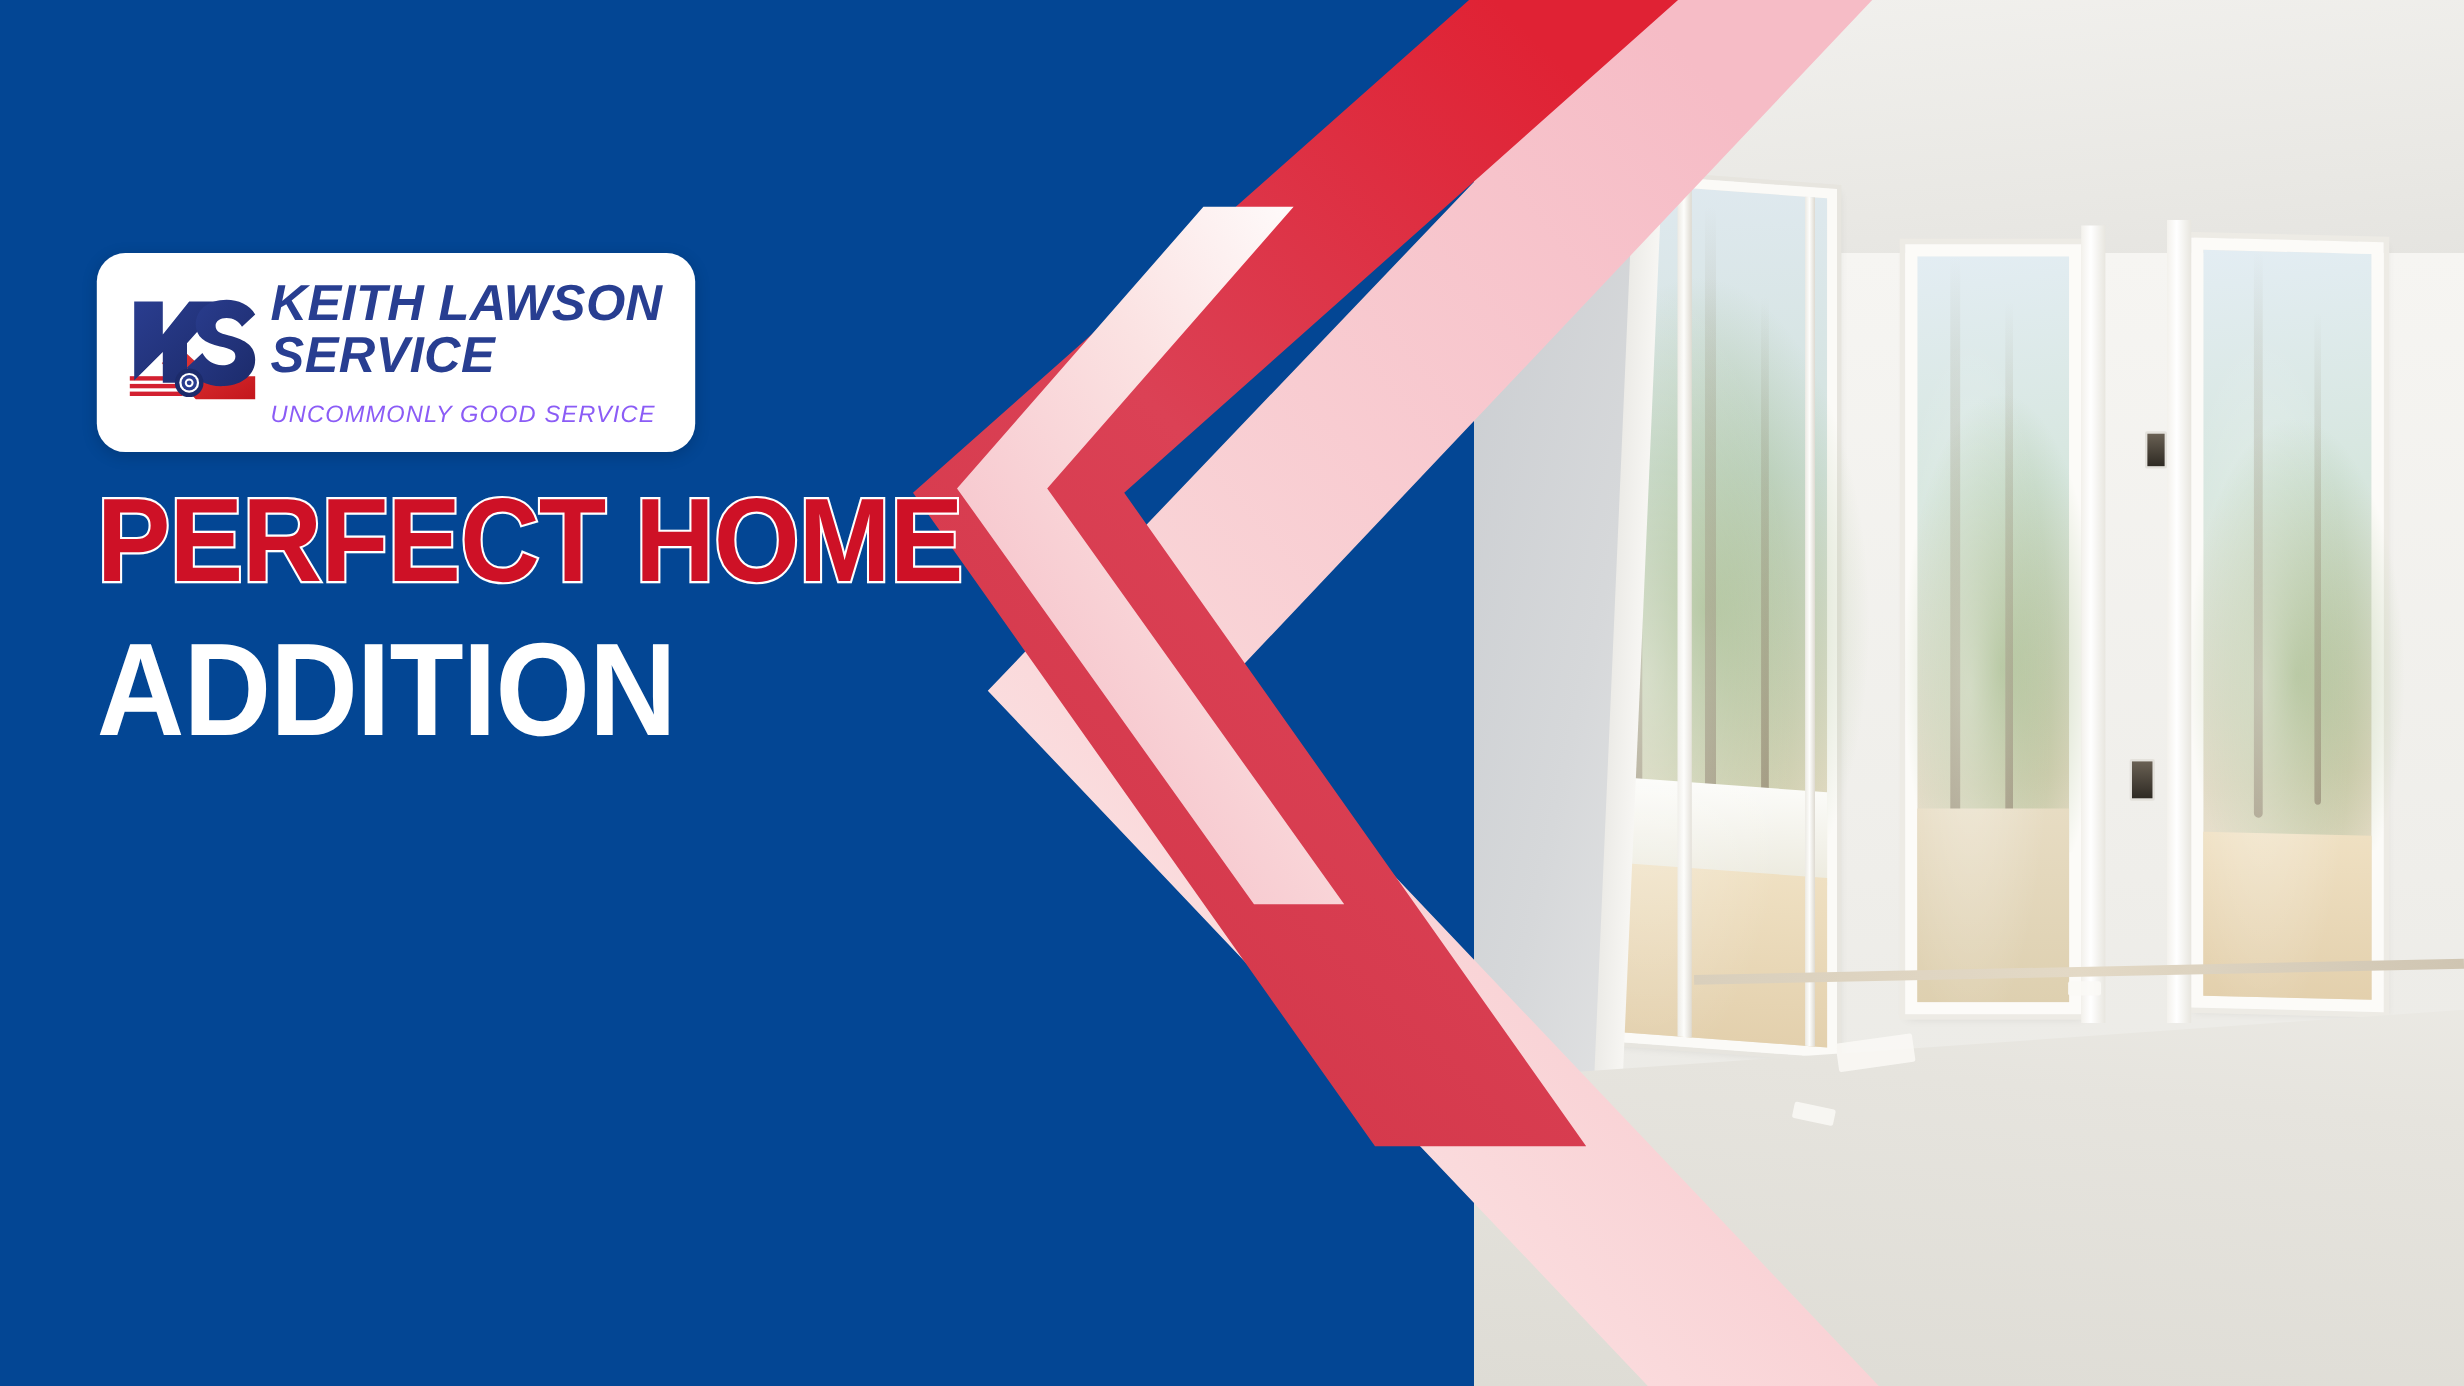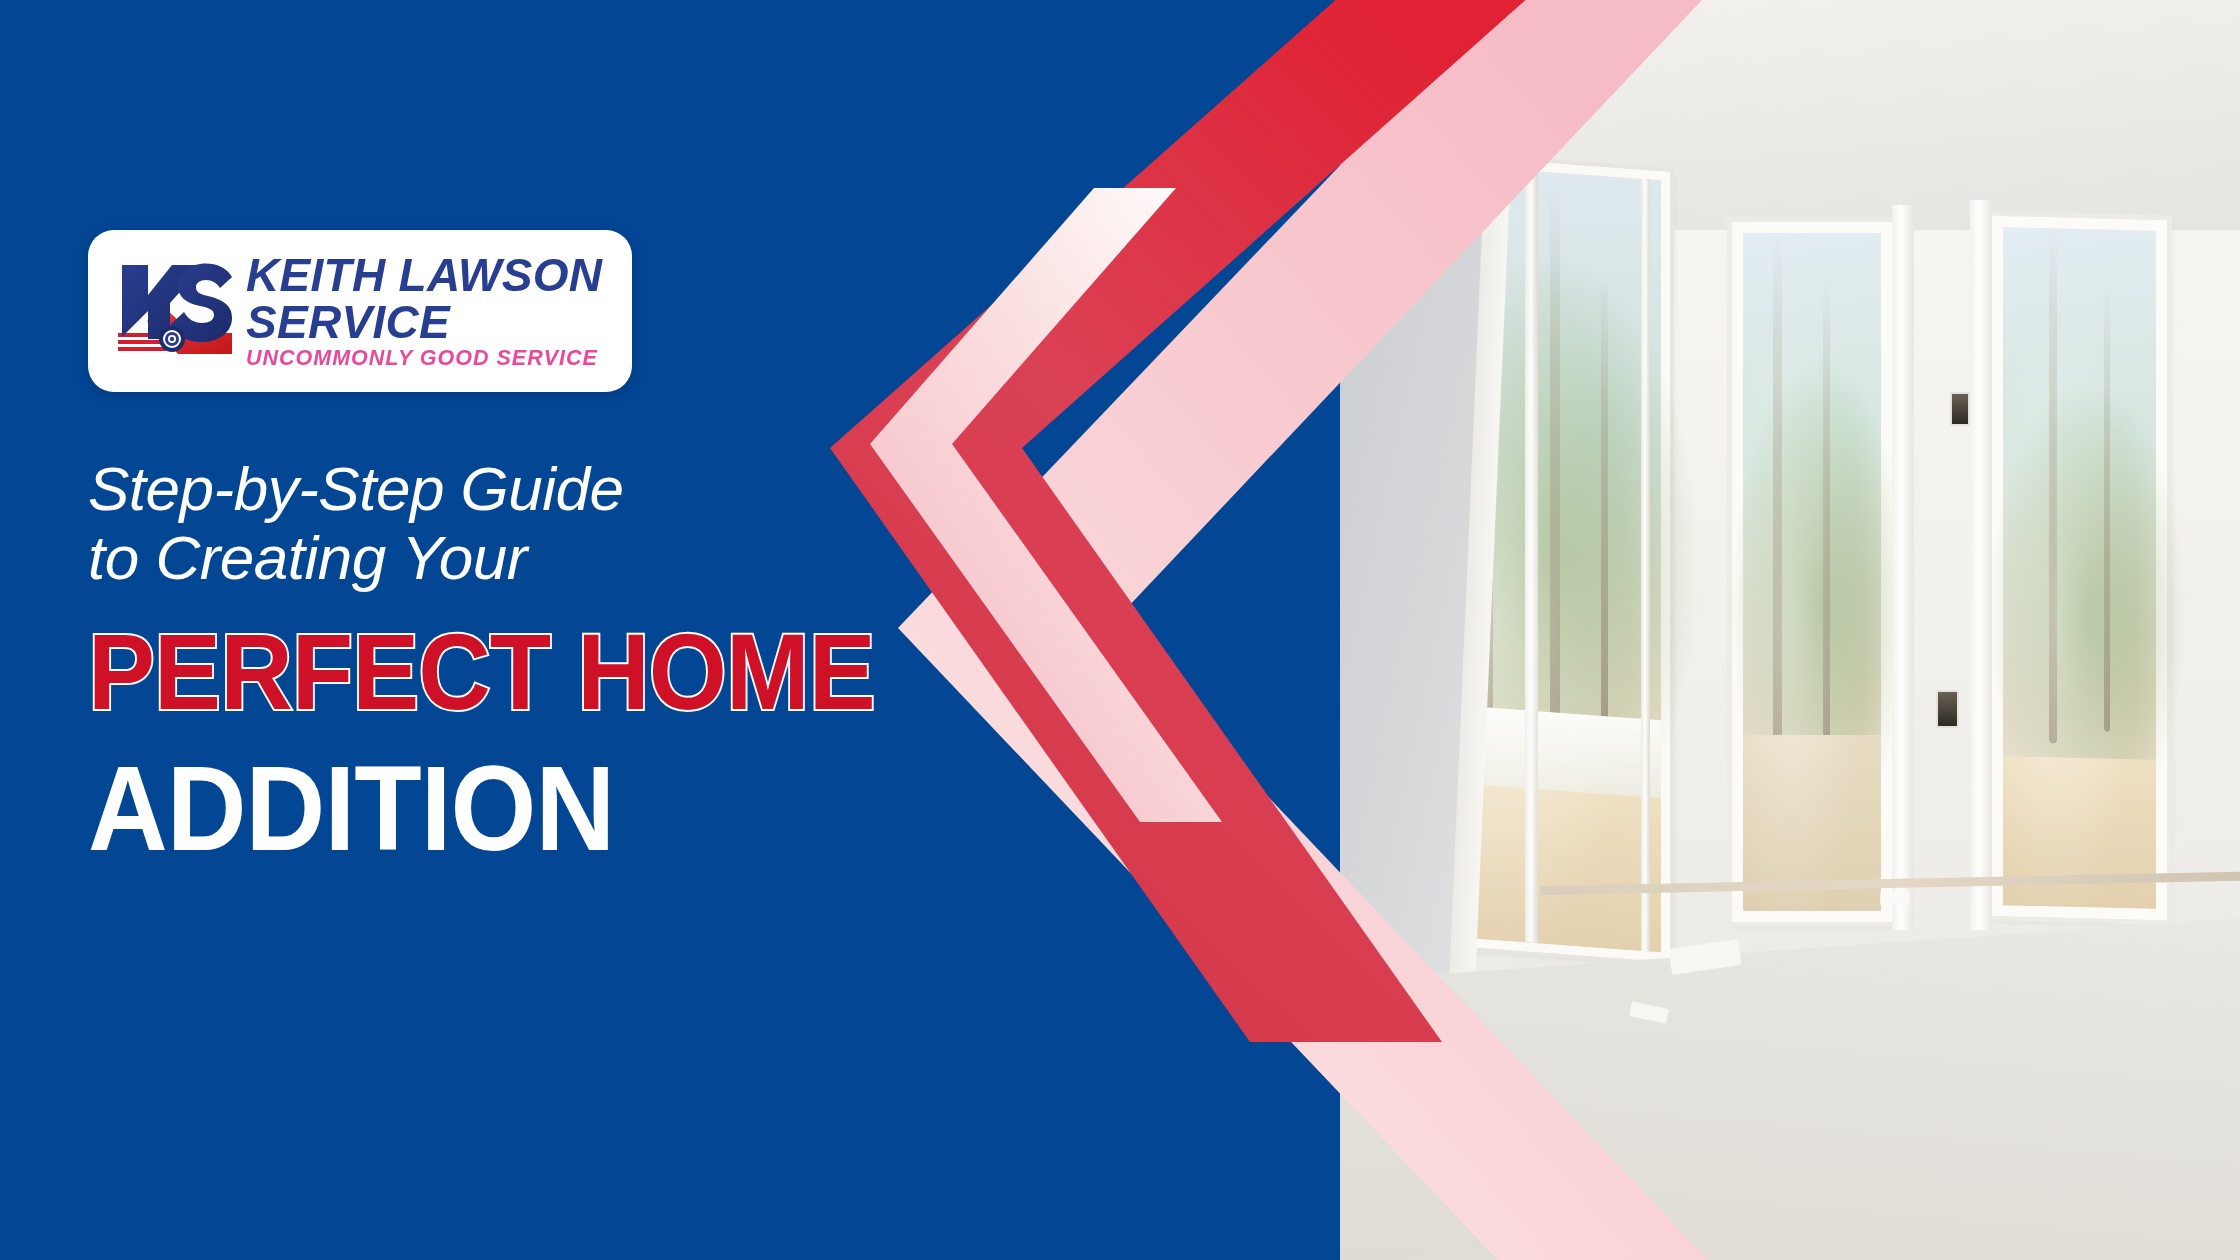--- a/index.html
+++ b/index.html
@@ -187,26 +187,26 @@
   .logo-line1, .logo-line2 {
     color: #283E91;
     font-weight: 800;
     font-style: italic;
     font-size: 46px;
     letter-spacing: 0.3px;
     white-space: nowrap;
   }
   .logo-line2 { margin-top: 1px; }
   .logo-tag {
-    color: #ec4899;
-    font-weight: 700;
+    color: #8b5cf6;
+    font-weight: 400;
     font-style: italic;
     font-size: 21.5px;
     letter-spacing: 1.0px;
-    margin-top: 3px;
+    margin-top: 22px;
     white-space: nowrap;
   }
 
   
   .kicker {
     margin-top: 62px;
     color: #ffffff;
     font-style: italic;
     font-weight: 400;
     font-size: 62px;
@@ -365,22 +365,18 @@
         <circle cx="58" cy="80" r="2.2" fill="#2A3D8F"></circle>
       </svg>
       <div class="logo-text">
         <div class="logo-line1">KEITH LAWSON</div>
         <div class="logo-line2">SERVICE</div>
         <div class="logo-tag">UNCOMMONLY GOOD SERVICE</div>
       </div>
     </div>
 
     
-    <div class="kicker">
-      <div>Step-by-Step Guide</div>
-      <div>to Creating Your</div>
-    </div>
 
     <div class="headline-red">PERFECT HOME</div>
     <div class="headline-white">ADDITION</div>
   </div>
 
 </div>
 
 </body></html>

